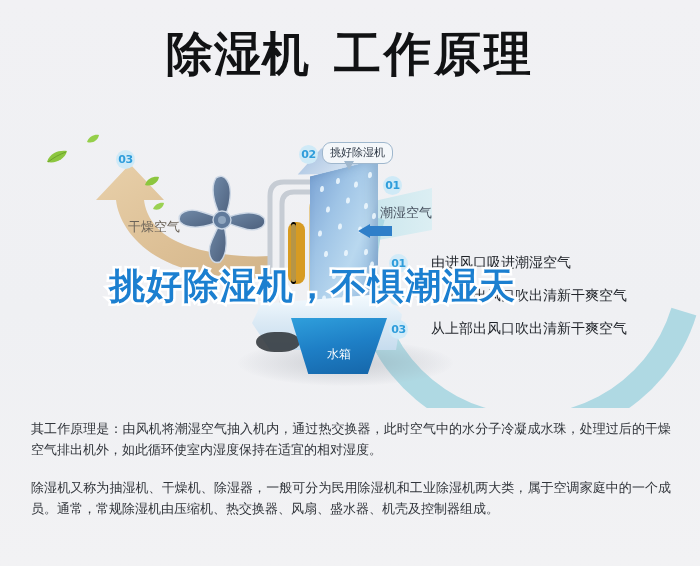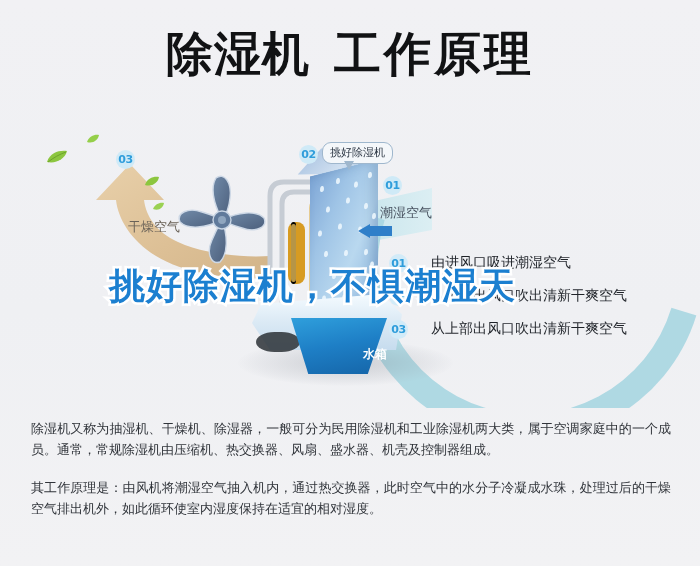--- a/index.html
+++ b/index.html
@@ -183,24 +183,24 @@
     width: 96px;
     height: 56px;
     background: linear-gradient(170deg, #2f9fdc 0%, #1e7fc6 48%, #1565a8 100%);
     clip-path: polygon(0 0, 100% 0, 80% 100%, 18% 100%);
   }
   .tank-label {
     position: absolute;
     left: 43px;
     top: 200px;
     width: 96px;
-    text-align: right;
+    text-align: center;
     color: #ffffff;
     font-size: 12px;
-    font-weight: bold;
+    font-weight: normal;
   }
   .foot {
     position: absolute;
     left: 8px;
     top: 186px;
     width: 44px;
     height: 20px;
     background: #2c3136;
     border-radius: 50%/60%;
     opacity: .85;
@@ -488,17 +488,17 @@
     </div>
     <div class="legend-item">
       <span class="legend-badge">03</span>
       <span class="legend-text">从上部出风口吹出清新干爽空气</span>
     </div>
   </div>
 
   <div class="overlay">挑好除湿机，不惧潮湿天</div>
 
   <div class="copy">
+    <p>其工作原理是：由风机将潮湿空气抽入机内，通过热交换器，此时空气中的水分子冷凝成水珠，处理过后的干燥空气排出机外，如此循环使室内湿度保持在适宜的相对湿度。</p>
     <p>除湿机又称为抽湿机、干燥机、除湿器，一般可分为民用除湿机和工业除湿机两大类，属于空调家庭中的一个成员。通常，常规除湿机由压缩机、热交换器、风扇、盛水器、机壳及控制器组成。</p>
-    <p>其工作原理是：由风机将潮湿空气抽入机内，通过热交换器，此时空气中的水分子冷凝成水珠，处理过后的干燥空气排出机外，如此循环使室内湿度保持在适宜的相对湿度。</p>
   </div>
 
 </div>
 
 </body></html>

